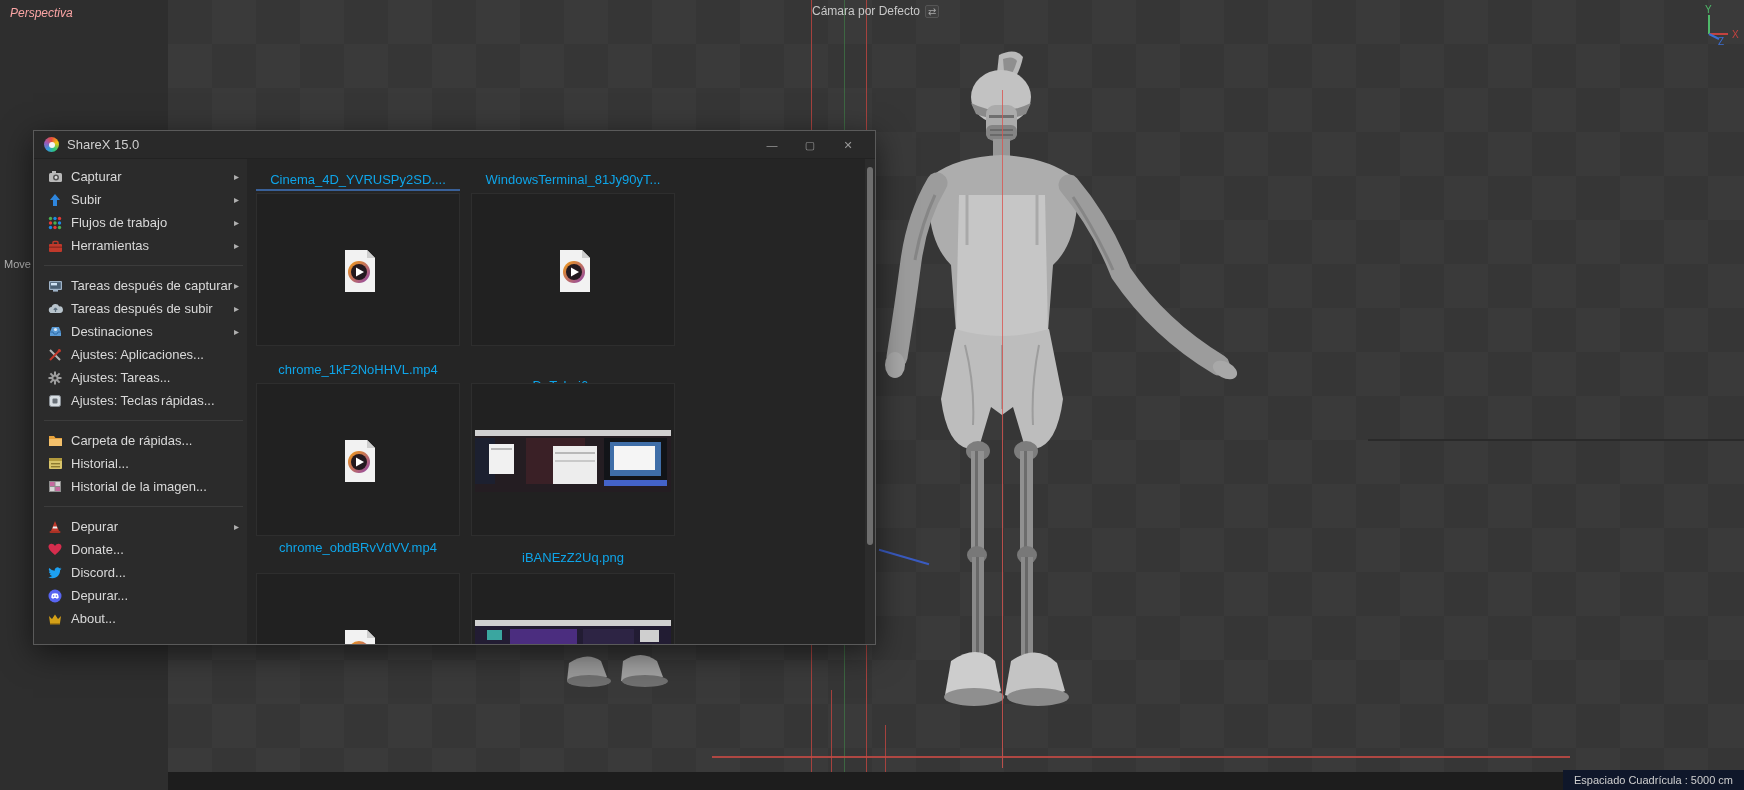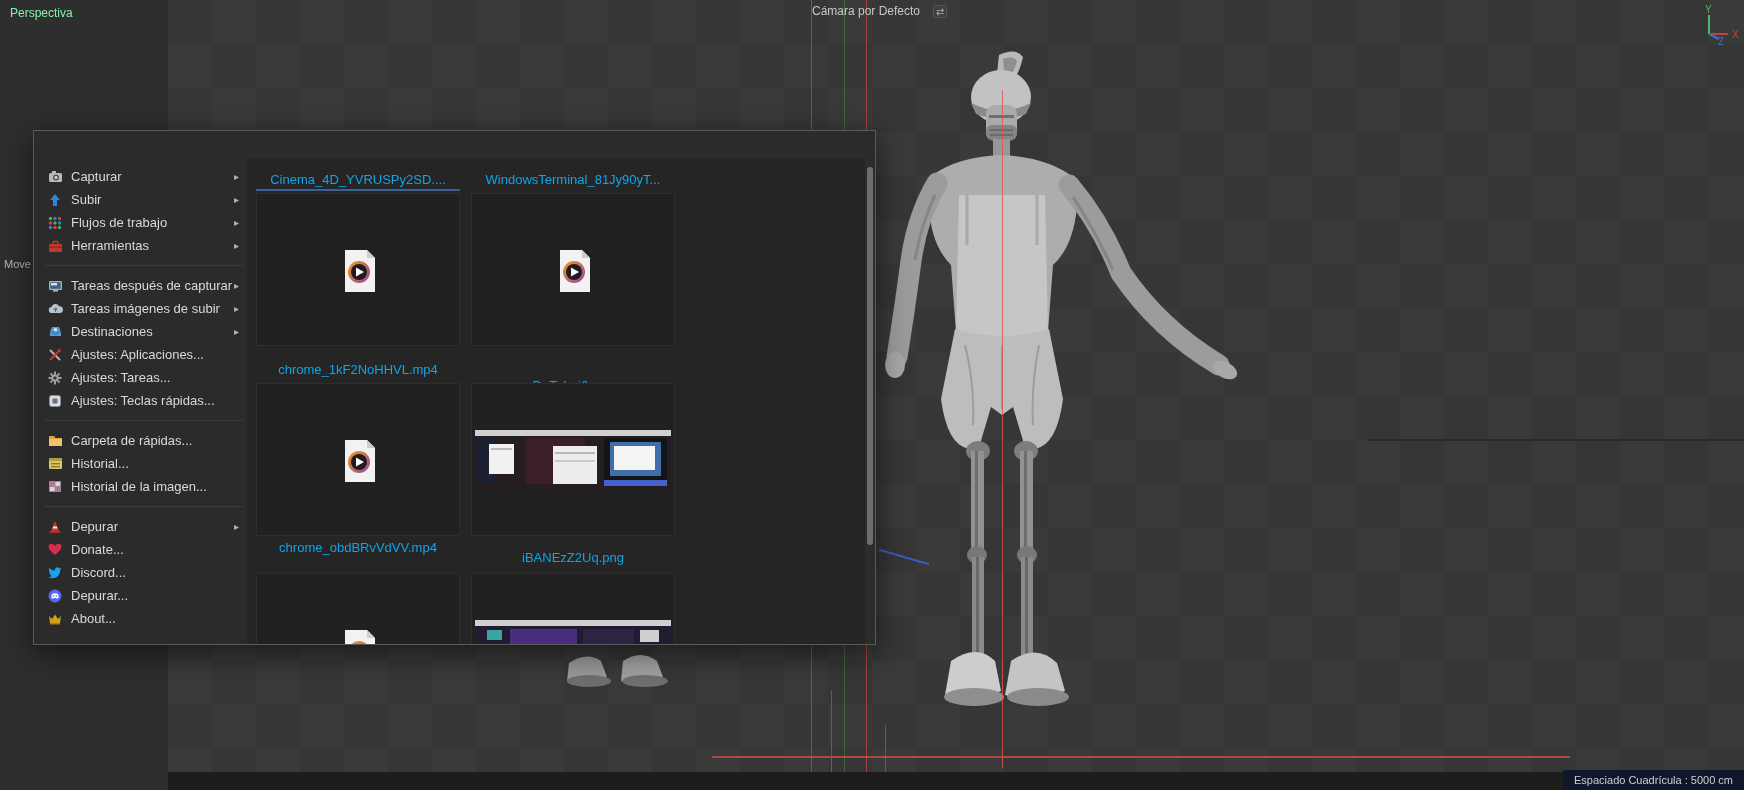--- a/index.html
+++ b/index.html
@@ -10,24 +10,24 @@
   #viewport {
     position:absolute; left:168px; top:0; width:1576px; height:790px;
     background-color:#373737;
     background-image: conic-gradient(#3a3a3a 90deg, #363636 90deg 180deg, #3a3a3a 180deg 270deg, #363636 270deg);
     background-size:88px 88px;
   }
   #left-panel {
     position:absolute; left:0; top:0; width:168px; height:790px;
     background:#2e2e2e; z-index:3;
   }
-  .vp-label { color:#86efac; font-size:12px; }
+  .vp-label { color:#fca5a5; font-size:12px;font-style:italic; }
   #view-mode-label { position:absolute; left:10px; top:6px; }
   #move-label { position:absolute; left:4px; top:258px; font-size:11px; color:#b5b5b5; }
-  #camera-label { position:absolute; left:812px; top:4px; z-index:2; color:#c8c8c8; font-size:12px; display:flex; align-items:center; gap:13px; }
+  #camera-label { position:absolute; left:812px; top:4px; z-index:2; color:#c8c8c8; font-size:12px; display:flex; align-items:center; gap:5px; }
   #camera-label .cam-glyph { font-size:10px; color:#a9a9a9; border:1px solid #555; padding:0 2px; border-radius:2px; background:#3f3f3f; }
 
   
   .vline { position:absolute; top:0; width:1px; height:790px; z-index:1; }
   .vline.red { background:#b8443f; opacity:.85; }
   .vline.green { background:#3f7a46; opacity:.7; }
   .vline.short { top:690px; height:100px; }
   .vline.short2 { top:725px; height:65px; }
   #model-center-line { position:absolute; left:1002px; top:90px; width:1px; height:678px; background:#d95550; opacity:.8; z-index:2; }
   #hline-red { position:absolute; left:712px; top:756px; width:858px; height:2px; background:#c44a44; opacity:.85; z-index:2; }
@@ -175,20 +175,29 @@
   <line x1="17" y1="30" x2="27" y2="35" stroke="#3b6fd4" stroke-width="2"></line>
   <text x="13" y="9" fill="#4fb96a" font-size="10" font-family="Liberation Sans, sans-serif">Y</text>
   <text x="40" y="34" fill="#c3423f" font-size="10" font-family="Liberation Sans, sans-serif">X</text>
   <text x="26" y="41" fill="#3b6fd4" font-size="10" font-family="Liberation Sans, sans-serif">Z</text>
 </svg>
 
 <div id="bottom-strip"></div>
 <div id="grid-status">Espaciado Cuadrícula : 5000 cm</div>
 
 <div id="sharex-window">
+  <div id="titlebar">
+    <span id="app-logo"></span>
+    <span id="window-title">ShareX 15.0</span>
+    <div class="win-controls">
+      <div class="win-btn">—</div>
+      <div class="win-btn">▢</div>
+      <div class="win-btn">✕</div>
+    </div>
+  </div>
 
   <div id="menu-panel">
 
     <div class="menu-item">
       <span class="mi">
         <svg width="15" height="15" viewBox="0 0 15 15">
             <rect x="1" y="4" width="13" height="9" rx="1.5" fill="#b9b9b9"></rect>
             <rect x="4" y="2" width="4" height="3" fill="#b9b9b9"></rect>
             <circle cx="8" cy="8.5" r="3" fill="#555"></circle>
             <circle cx="8" cy="8.5" r="1.4" fill="#ddd"></circle>
@@ -253,21 +262,21 @@
       <span class="sub">▸</span>
     </div>
 
     <div class="menu-item">
       <span class="mi">
         <svg width="15" height="12" viewBox="0 0 15 12">
             <path d="M4 10 a3 3 0 0 1 -.4-6 a4 4 0 0 1 7.6-.6 a2.8 2.8 0 0 1 .8 6.6 z" fill="#b8c4cc"></path>
             <path d="M7.5 9 V5 M7.5 5 L5.8 6.8 M7.5 5 L9.2 6.8" stroke="#5e7180" stroke-width="1.2" fill="none"></path>
           </svg>
       </span>
-      <span class="ml">Tareas imágenes de subir</span>
+      <span class="ml">Tareas después de subir</span>
       <span class="sub">▸</span>
     </div>
 
     <div class="menu-item">
       <span class="mi">
         <svg width="15" height="13" viewBox="0 0 15 13">
             <path d="M2 7 L4 2 H11 L13 7 V11 H2 Z" fill="#5b9bd5"></path>
             <path d="M2 7 H5 L6 9 H9 L10 7 H13" stroke="#2f6da8" stroke-width="1" fill="none"></path>
             <circle cx="7.5" cy="4.5" r="1.6" fill="#dce9f5"></circle>
           </svg>

